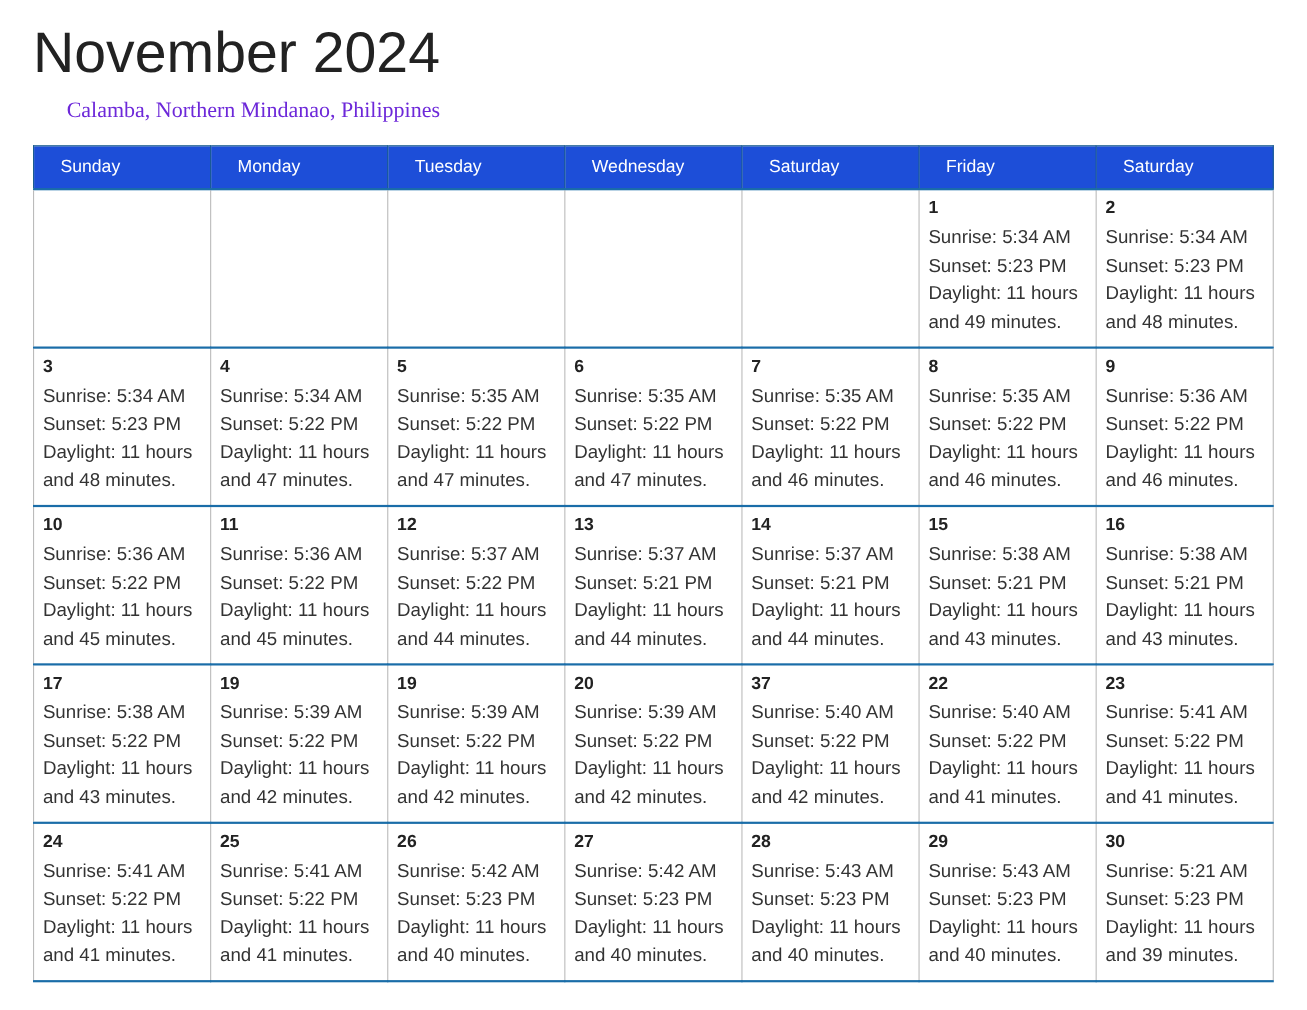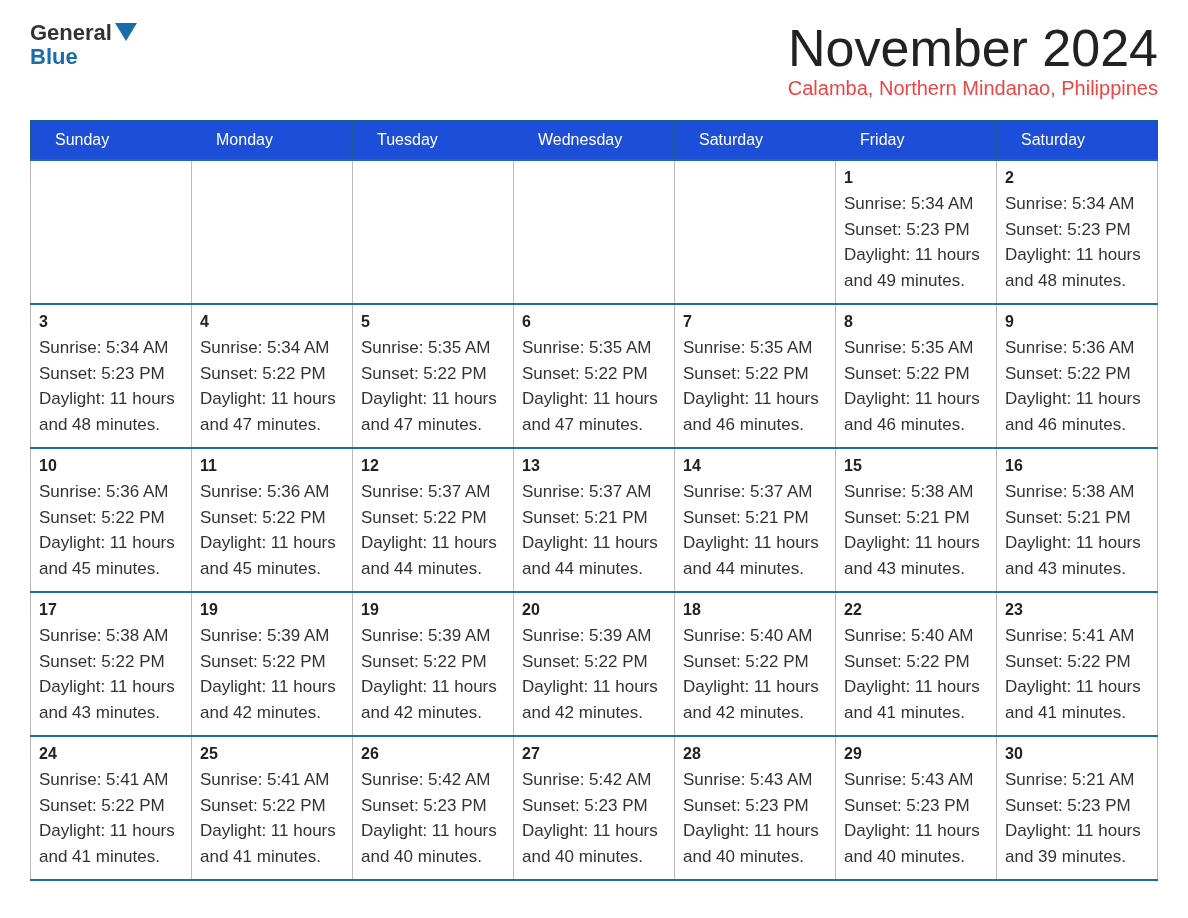--- a/index.html
+++ b/index.html
@@ -40,22 +40,23 @@
       text-align: right;
     }
     .month-title {
       font-size: 52px;
       font-weight: 300;
       color: #222;
       line-height: 1.1;
     }
     .subtitle {
       font-size: 20px;
-      color: #ef4444;
-      margin-top: 0;
+      color: #6d28d9;
+      margin-top: 12px;
+      font-family: Liberation Serif, serif;
     }
     .calendar {
       width: 100%;
       border-collapse: collapse;
       border: 1px solid #aaa;
     }
     .calendar th {
       background-color: #1d4ed8;
       color: #fff;
       padding: 10px 24px;
@@ -88,31 +89,20 @@
       background: #fff;
     }
     tr {
       border-bottom: 2px solid #1a6da8;
     }
   </style>
 </head>
 <body>
 
 <div class="header">
-  <div class="logo-container">
-    <div class="logo-top-row">
-      <span class="logo-text-general">General</span>
-      <span style="display:inline-block; margin-left:3px; margin-top:2px;">
-        <svg width="22" height="18" viewBox="0 0 22 18">
-          <polygon points="11,18 0,0 22,0" fill="#1a6da8"></polygon>
-        </svg>
-      </span>
-    </div>
-    <span class="logo-blue">Blue</span>
-  </div>
   <div class="title-section">
     <div class="month-title">November 2024</div>
     <div class="subtitle">Calamba, Northern Mindanao, Philippines</div>
   </div>
 </div>
 
 <table class="calendar">
   <thead>
     <tr>
       <th>Sunday</th>
@@ -271,21 +261,21 @@
 and 42 minutes.</div>
         </td>
         <td>
           <span class="day-number">20</span>
           <div class="day-info" style="white-space: pre-line;">Sunrise: 5:39 AM
 Sunset: 5:22 PM
 Daylight: 11 hours
 and 42 minutes.</div>
         </td>
         <td>
-          <span class="day-number">18</span>
+          <span class="day-number">37</span>
           <div class="day-info" style="white-space: pre-line;">Sunrise: 5:40 AM
 Sunset: 5:22 PM
 Daylight: 11 hours
 and 42 minutes.</div>
         </td>
         <td>
           <span class="day-number">22</span>
           <div class="day-info" style="white-space: pre-line;">Sunrise: 5:40 AM
 Sunset: 5:22 PM
 Daylight: 11 hours

